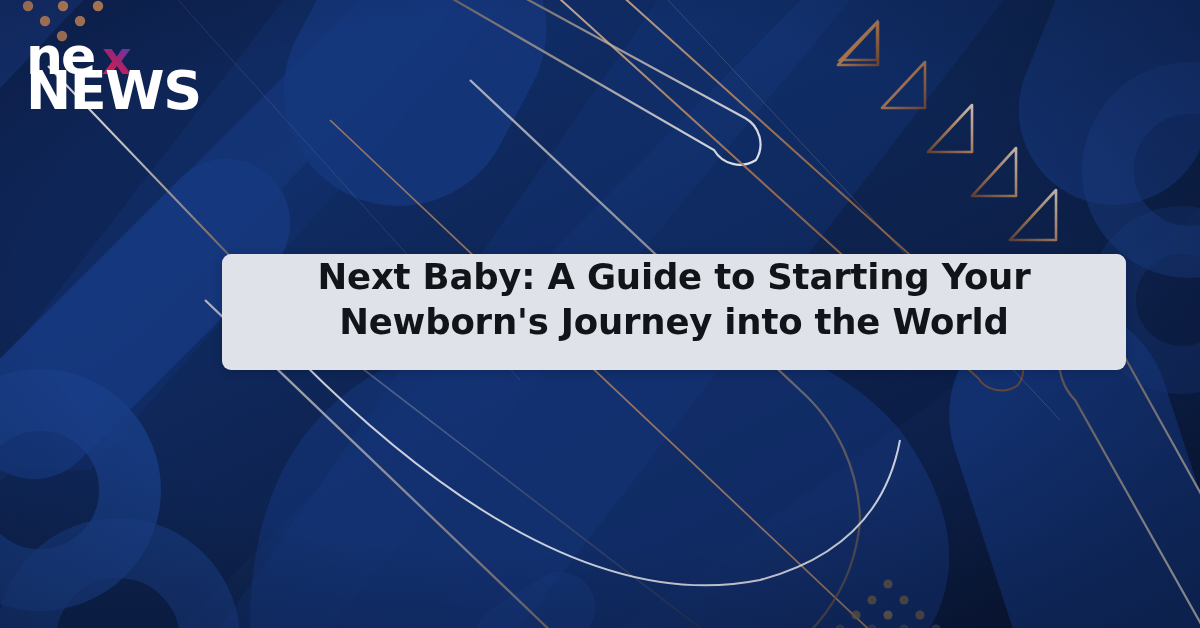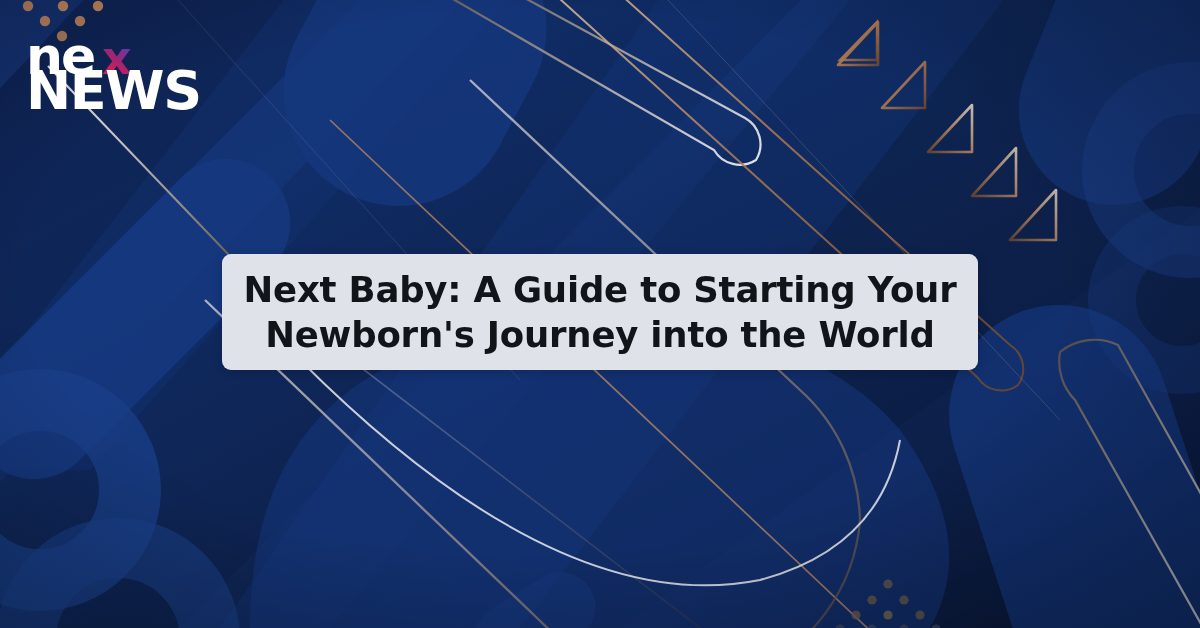--- a/index.html
+++ b/index.html
@@ -49,24 +49,24 @@
     font-size:54px; font-weight:800;
     letter-spacing:-1.5px;
     color:#ffffff; line-height:42px;
     font-family:"DejaVu Sans", sans-serif;
   }
 
   
   .title-panel{
     position:absolute;
     left:222px; top:254px;
-    width:756px; height:116px;
+    width:904px; height:116px;
     background:#dfe3e9;
     border-radius:9px;
-    display:flex; align-items:center; justify-content:center;
+    display:flex; justify-content:center;
     z-index:5;
     box-shadow:0 2px 10px rgba(0,0,0,0.18);
   }
   .title-text{
     color:#111418;
     font-size:35.5px;
     font-weight:700;
     line-height:1.28;
     text-align:center;
     letter-spacing:-0.2px;

